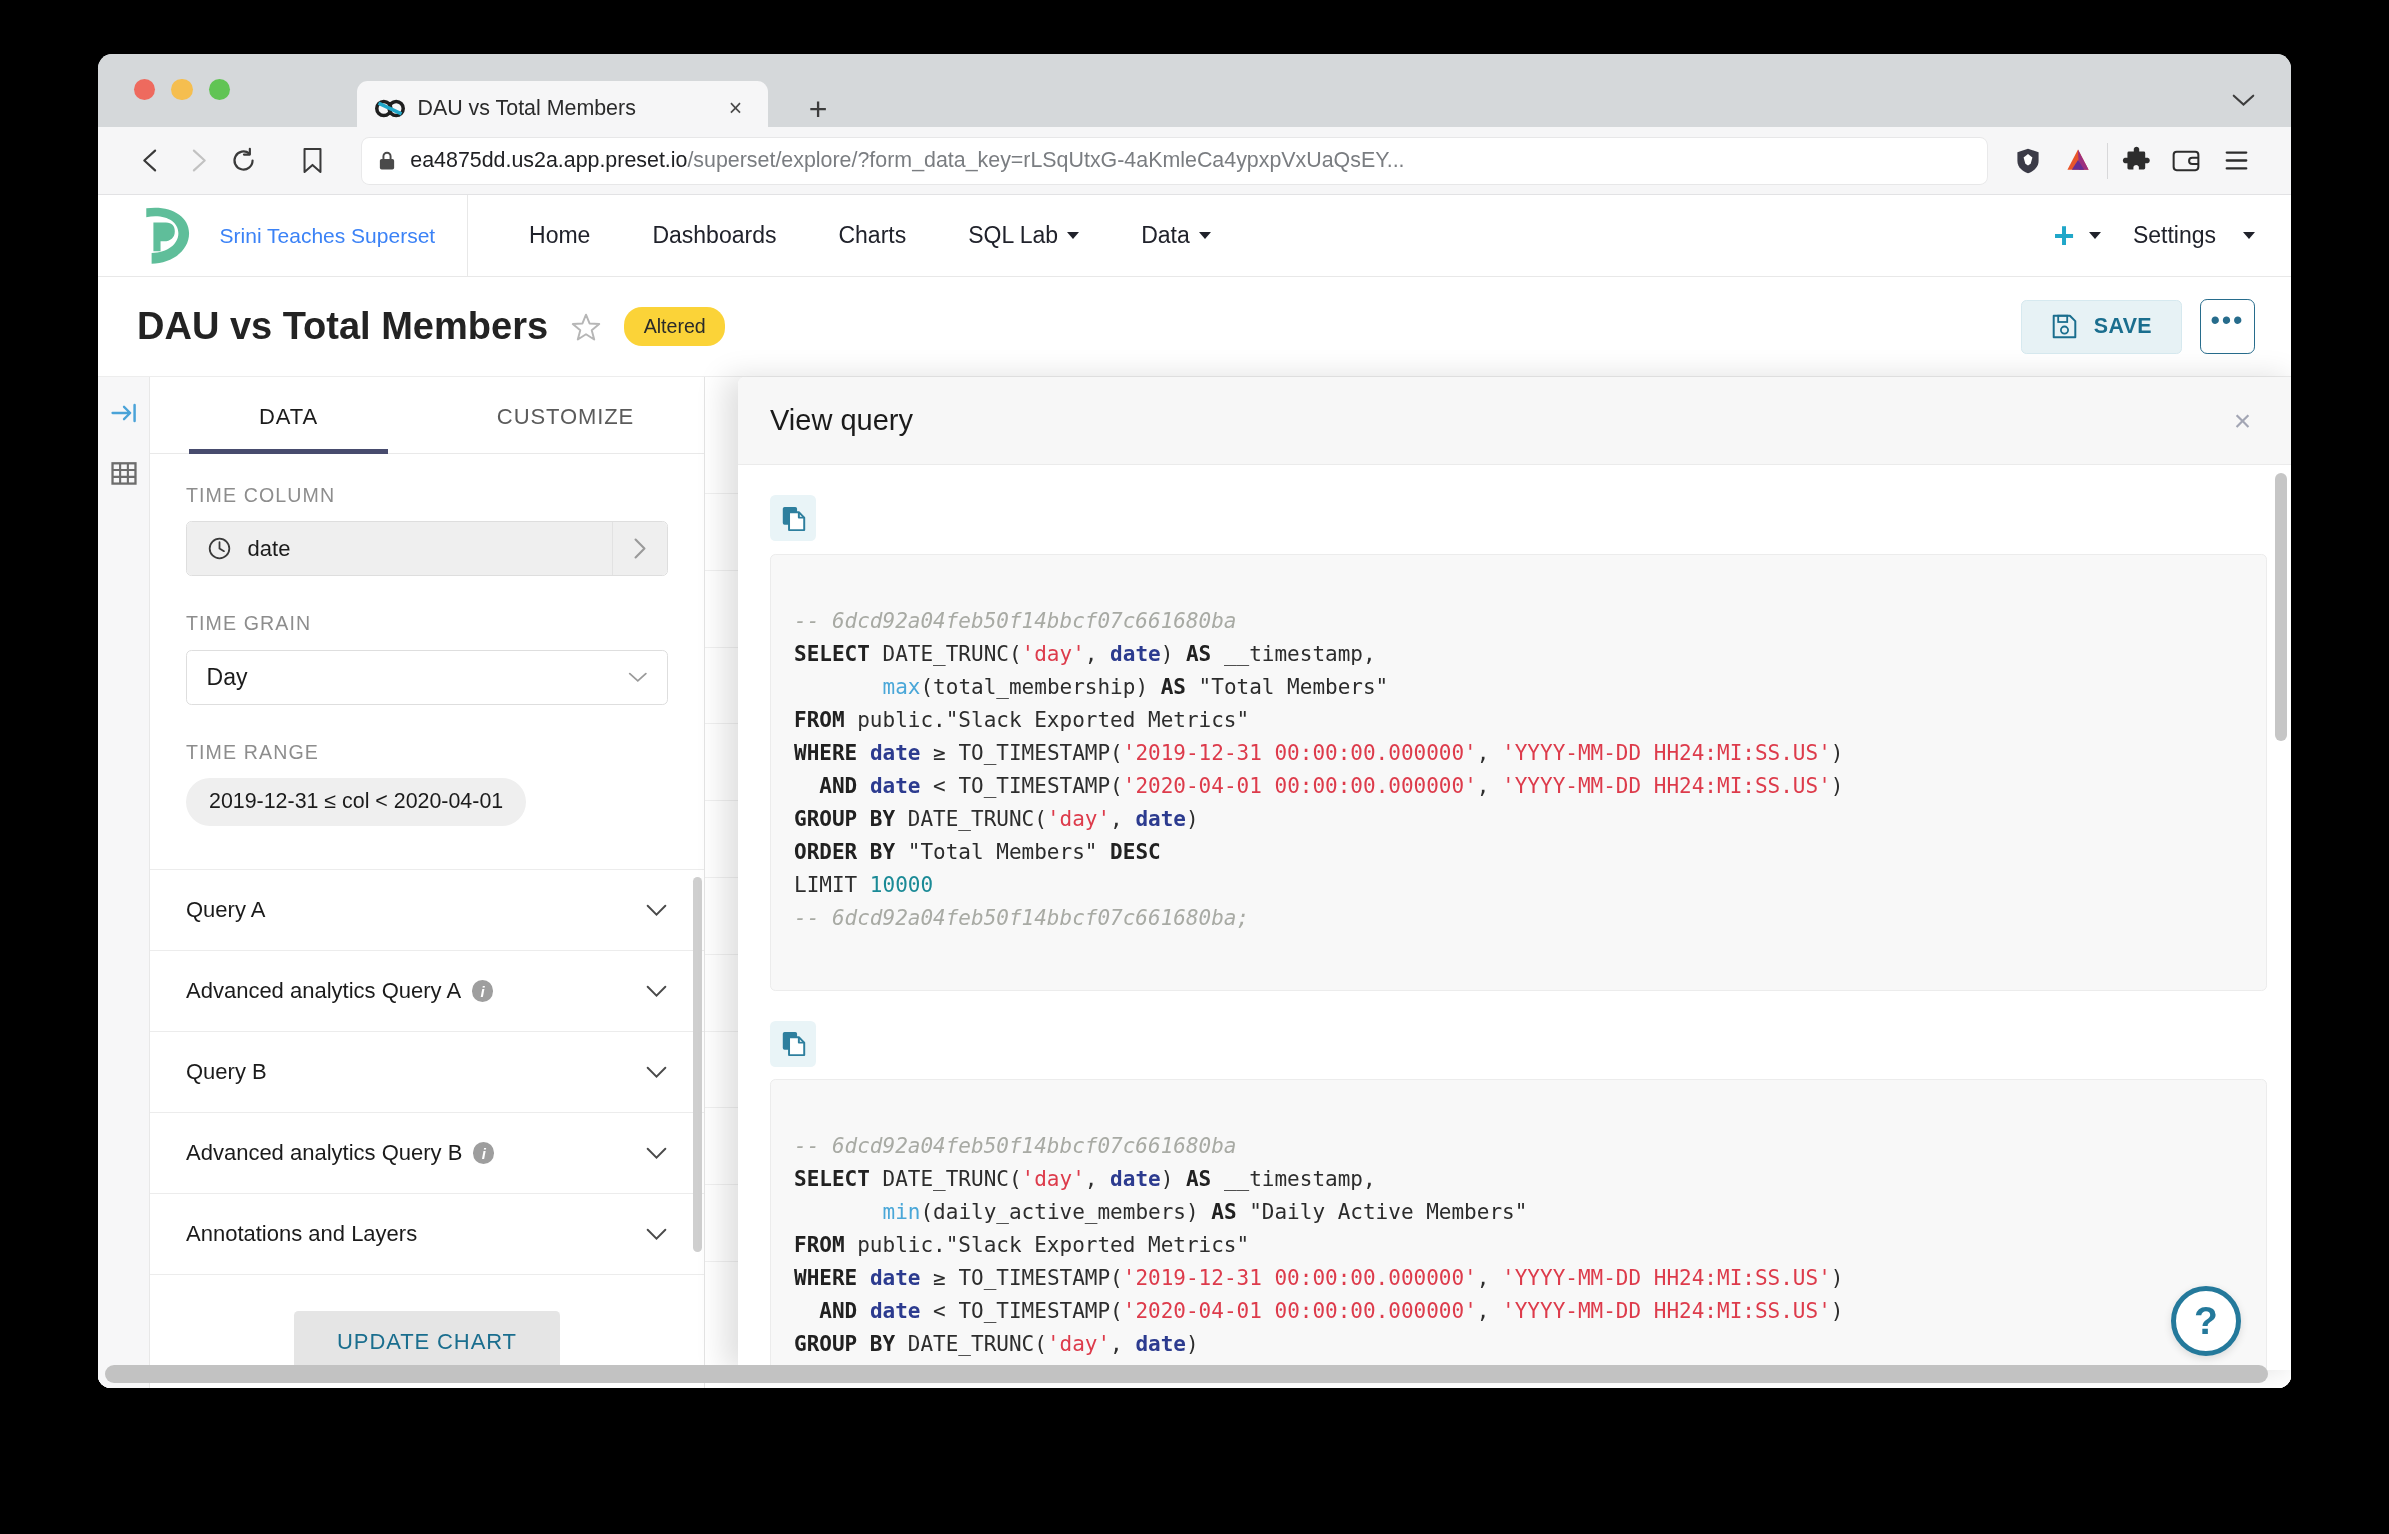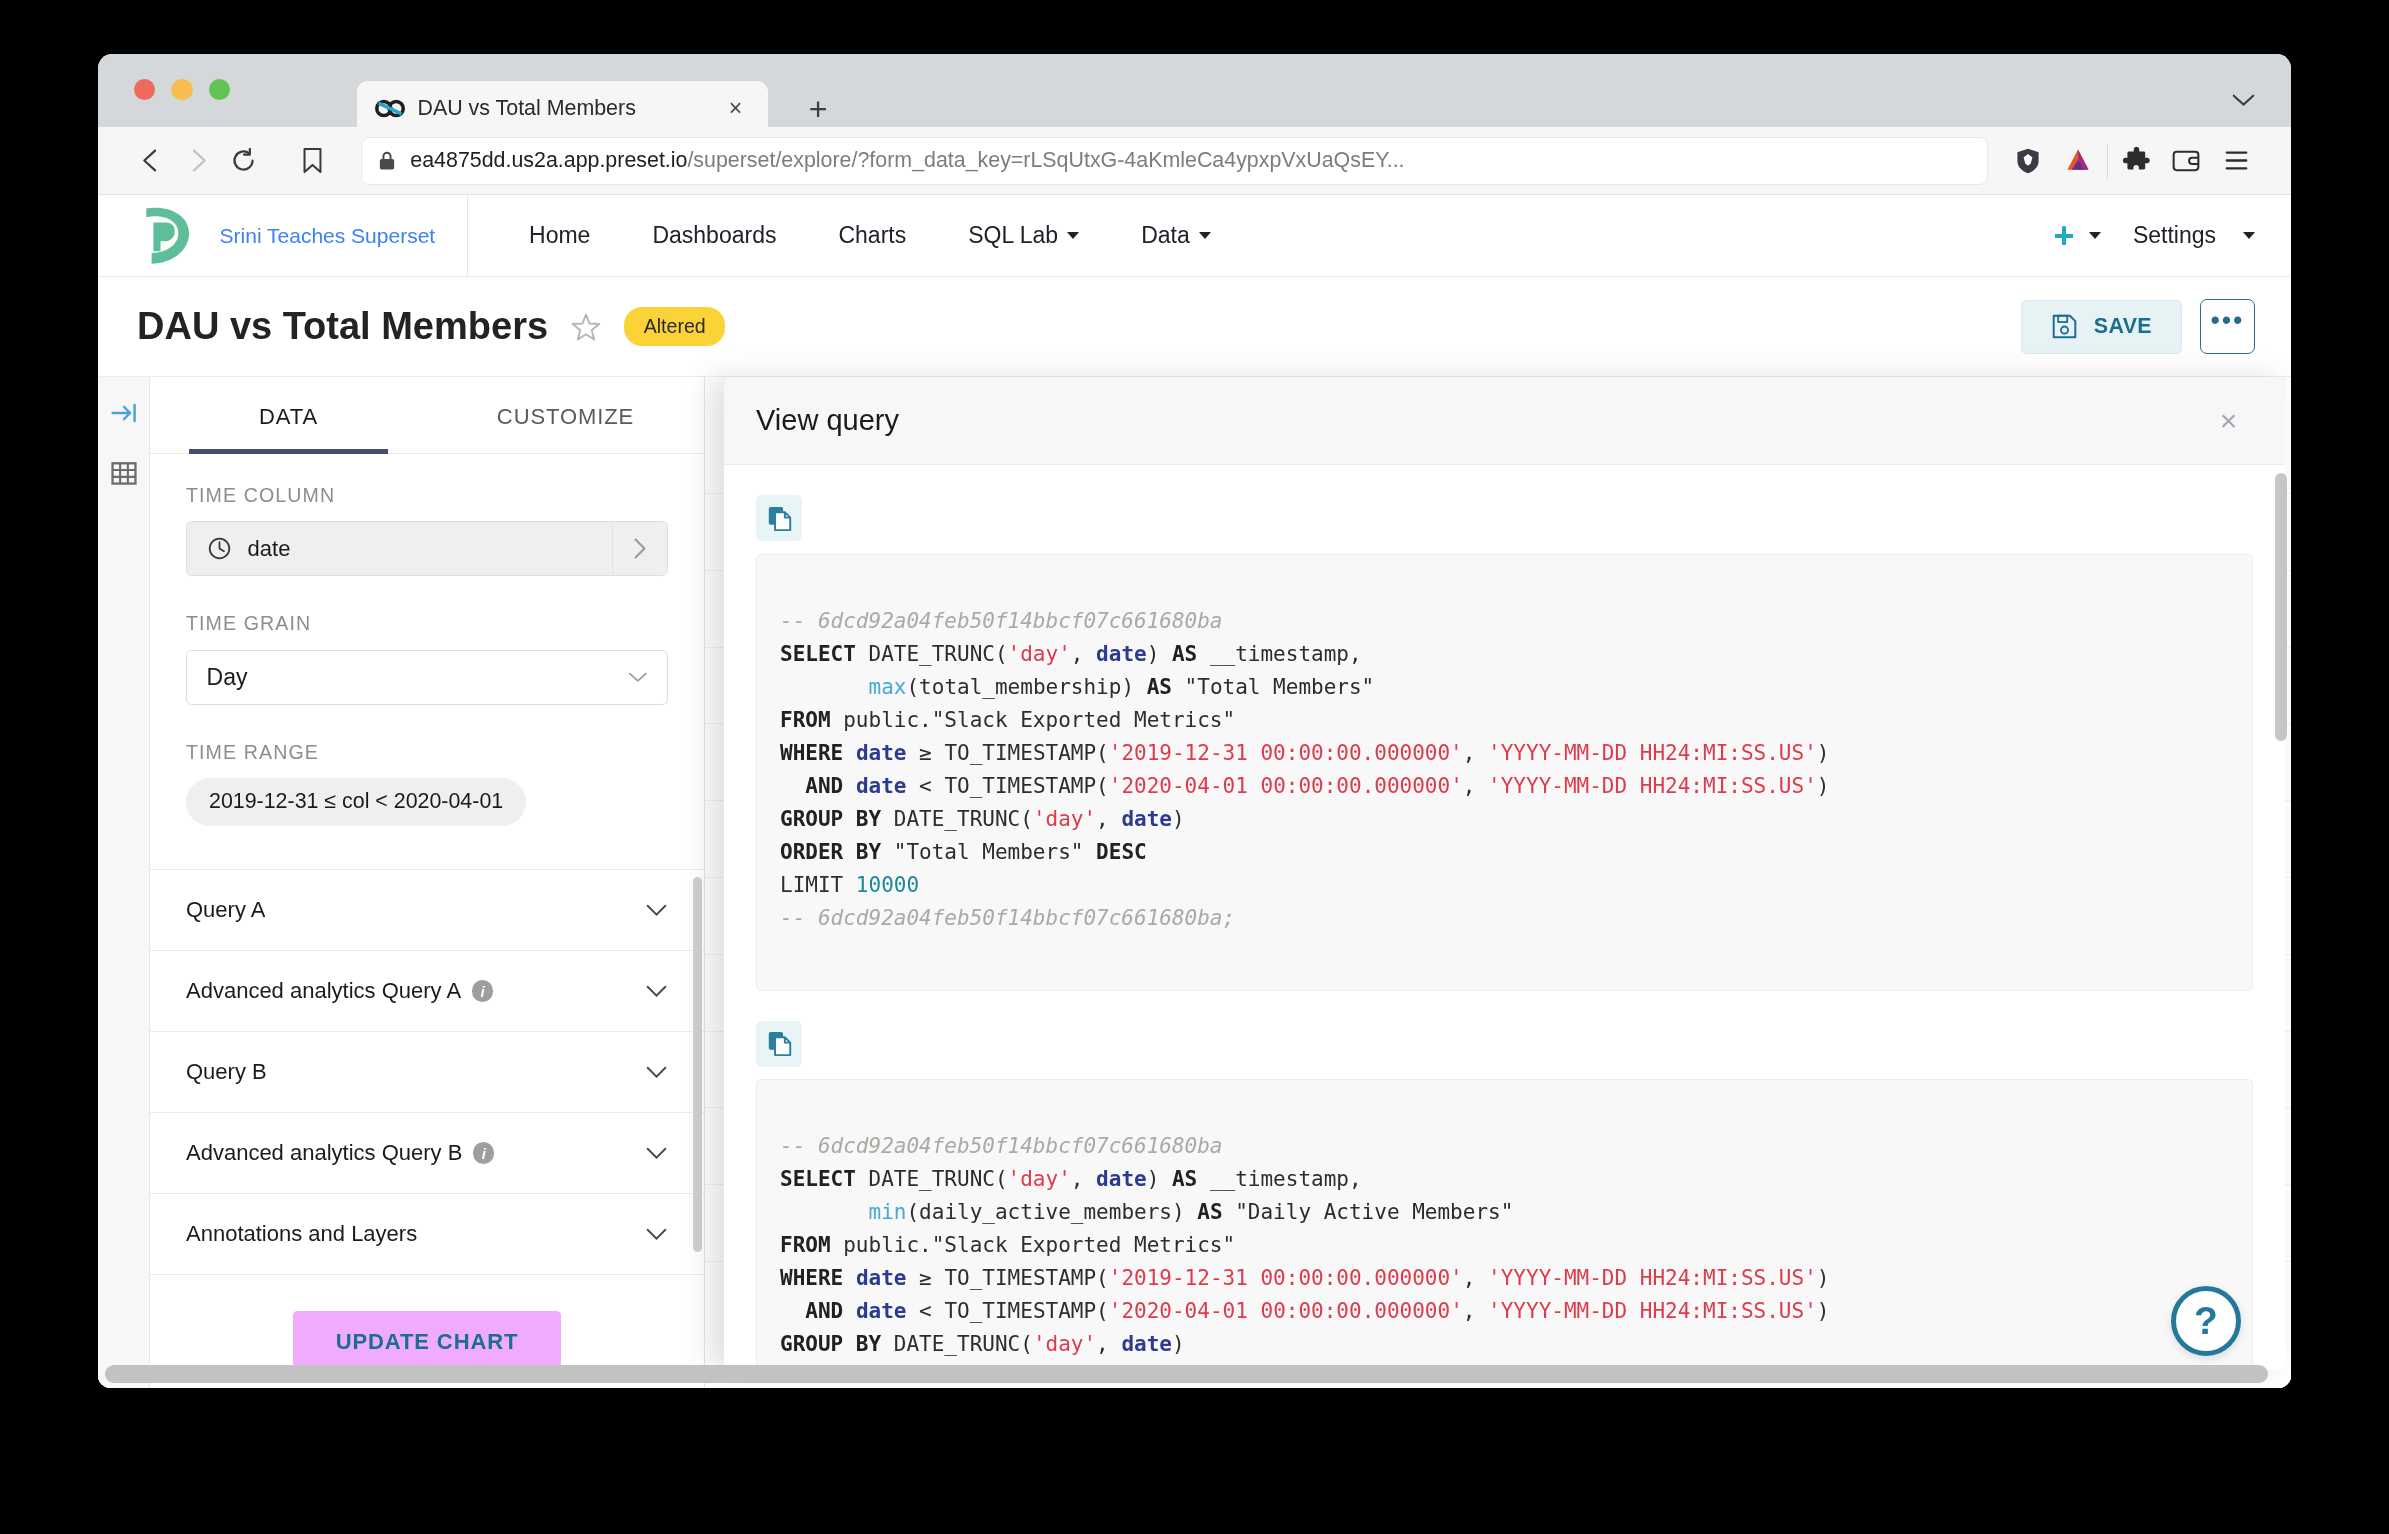--- a/index.html
+++ b/index.html
@@ -250,34 +250,34 @@
   .info-dot {
     display: inline-flex; align-items: center; justify-content: center;
     width: 21.4px; height: 21.4px; border-radius: 50%;
     background: #9e9e9e; color: #fff; font-size: 15px; font-weight: 700;
     margin-left: 10.7px; font-style: italic;
   }
   .section-chev { margin-left: auto; color: #4a4a4a; font-size: 21.4px; }
   .update-wrap { padding: 36px 0; text-align: center; }
   .update-btn {
     display: inline-block;
-    background: #f0abfc; color: #1a6e8e;
-    font-size: 22px; font-weight: 700; letter-spacing: 0.9px;
+    background: #e5e5e5; color: #1a6e8e;
+    font-size: 22px; font-weight: 400; letter-spacing: 0.9px;
     padding: 18px 43px; border-radius: 4.5px;
   }
 
   
   .chart-region { flex: 1; background: #fff; position: relative; }
   .ghost-lines { position: absolute; inset: 0; }
   .ghost-lines div { position: absolute; left: 0; right: 0; height: 0.9px; background: #f0f0f0; }
 
   
   .modal {
     position: absolute;
-    left: 626px; top: 0px;
+    left: 640px; top: 0px;
     width: 1561px; height: 993px;
     background: #fff;
     border-radius: 7.1px 0 0 0;
     box-shadow: -12.5px 0 30px rgba(0,0,0,.13);
     display: flex; flex-direction: column;
     overflow: hidden;
     z-index: 5;
   }
   .modal-head {
     height: 88px; flex: none;

